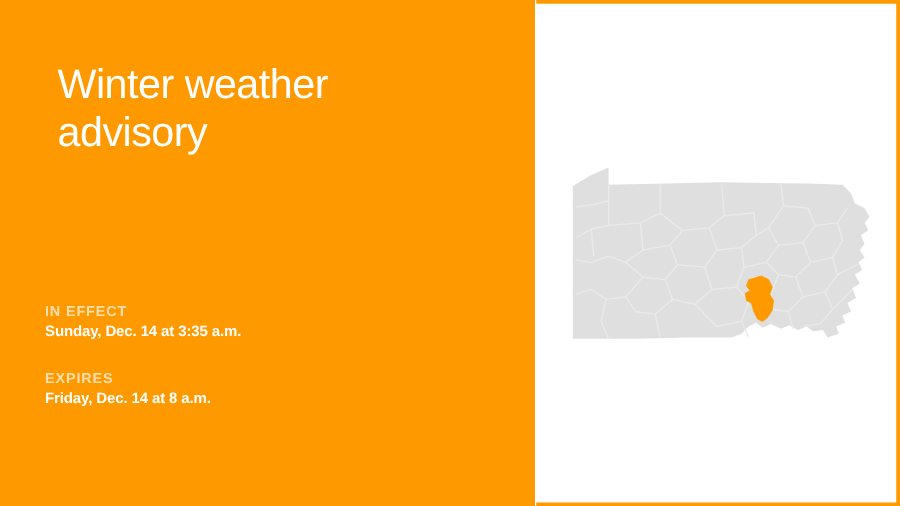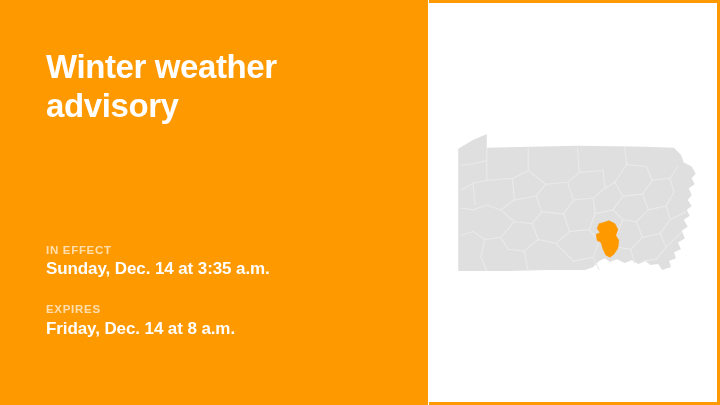--- a/index.html
+++ b/index.html
@@ -29,29 +29,29 @@
   }
 
   .alert-title {
     position: absolute;
     left: 46px;
     top: 48px;
     width: 340px;
     margin: 0;
     color: #ffffff;
     font-family: "Liberation Sans", sans-serif;
-    font-weight: bold;
+    font-weight: normal;
     font-size: 33px;
     line-height: 1.18;
     letter-spacing: -0.4px;
   }
 
   .times-block {
     position: absolute;
-    left: 46px;
+    left: 36px;
     top: 243px;
     width: 360px;
   }
 
   .time-group { margin: 0 0 22px 0; }
   .time-group:last-child { margin-bottom: 16px; }
 
   .time-label {
     display: block;
     color: rgba(255,255,255,0.68);
@@ -61,21 +61,21 @@
     letter-spacing: 0.7px;
     line-height: 1.25;
     margin-bottom: 1px;
   }
 
   .time-value {
     display: block;
     color: #ffffff;
     font-family: "Liberation Sans", sans-serif;
     font-weight: bold;
-    font-size: 17px;
+    font-size: 12px;
     letter-spacing: -0.1px;
     line-height: 1.3;
   }
 
   
   .map-card {
     position: absolute;
     left: 429px;
     top: 0;
     width: 291px;

